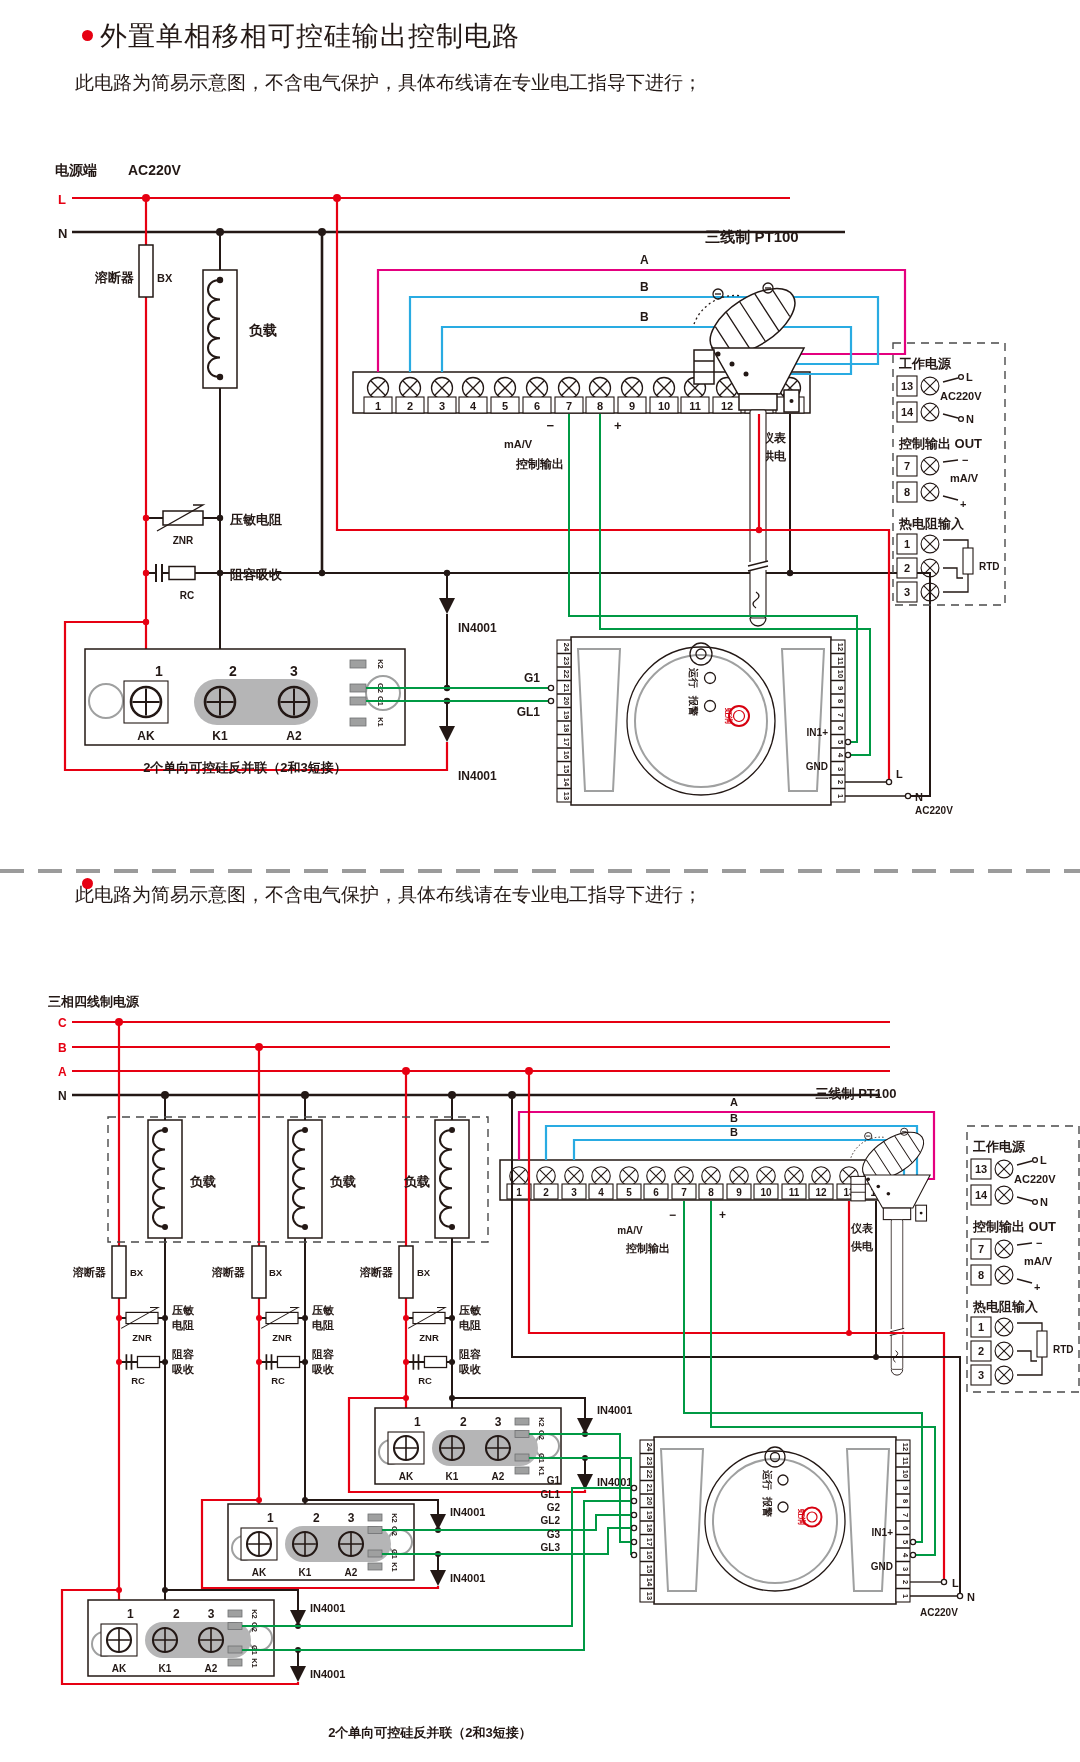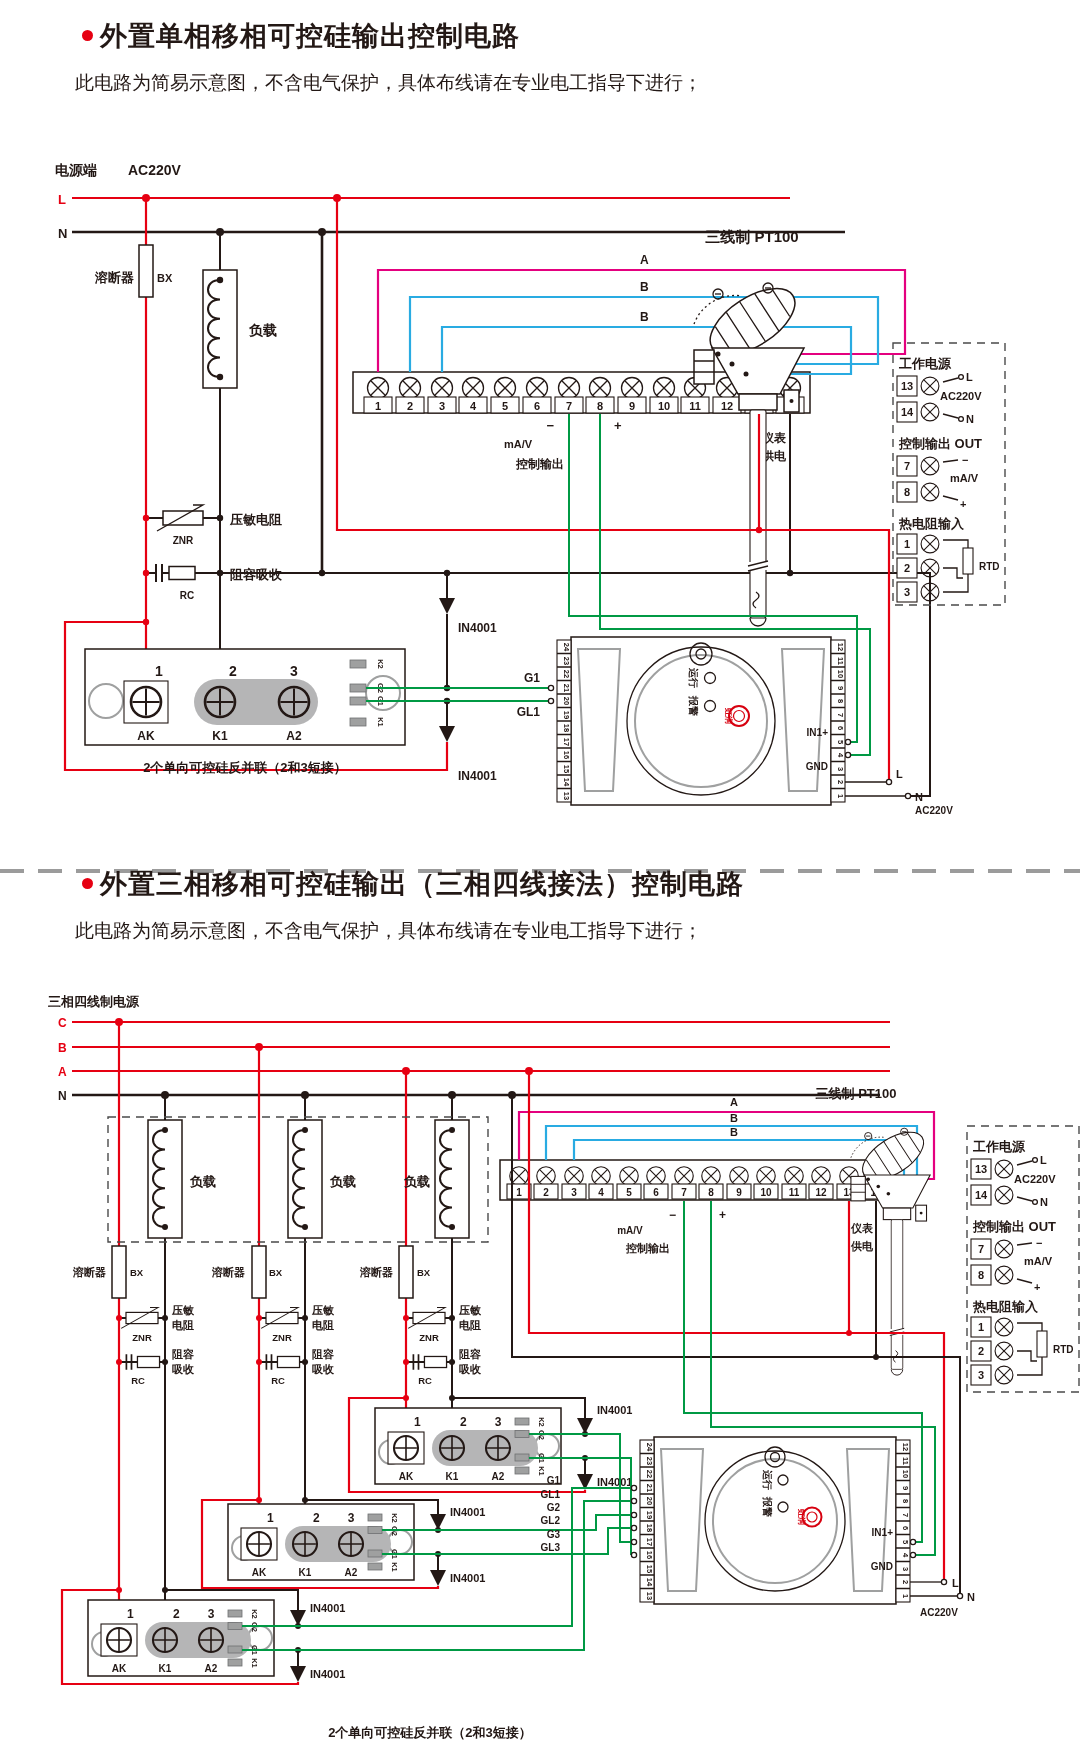--- a/index.html
+++ b/index.html
@@ -1,18 +1,18 @@
 <!DOCTYPE html>
 <html><head>
 <meta charset="utf-8">
 <style>
   html,body{margin:0;padding:0;background:#fff}
   #page{position:relative;width:1080px;height:1762px;background:#fff;overflow:hidden;font-family:"Liberation Sans",sans-serif}
   .hdr{position:absolute;left:0;width:1080px}
-  .titleRow{position:relative;padding-left:100px;font-size:27px;font-weight:bold;color:#231815;letter-spacing:1px}
+  .titleRow{position:relative;padding-left:100px;font-size:27px;font-weight:normal;color:#231815;letter-spacing:1px}
   .bullet{position:absolute;left:82px;top:12px;width:11px;height:11px;border-radius:50%;background:#e60012}
   .subtitle{padding-left:75px;margin-top:16px;font-size:19px;font-weight:normal;color:#231815}
   .divider{position:absolute;left:0;top:869px;width:1080px;height:4px;background:repeating-linear-gradient(90deg,#9b9b9b 0 24px,transparent 24px 38px)}
   svg{position:absolute;left:0}
   text{font-family:"Liberation Sans",sans-serif;fill:#231815}
   .t7{font-size:7.5px;font-weight:bold}.t8{font-size:8px;font-weight:bold}.t9{font-size:9.5px;font-weight:bold}
   .t10{font-size:10px;font-weight:bold}.t11{font-size:11px;font-weight:bold}.t12{font-size:12px;font-weight:bold}
   .t13{font-size:13px;font-weight:bold}.t14{font-size:14px;font-weight:bold}.t15{font-size:15px;font-weight:bold}
   .mid{text-anchor:middle}.end{text-anchor:end}.red{fill:#e60012}.lr{fill:#d7000f}
   .k{stroke:#231815;fill:none;stroke-width:2}
@@ -382,21 +382,20 @@
       <text x="915" y="671" class="t11">N</text>
       <text x="915" y="684" class="t10">AC220V</text>
     </g>
   </svg>
 
   <div class="divider"></div>
 
   <div class="hdr" style="top:866px">
     <div class="titleRow">
       <span class="bullet"></span>
-      <span>外置三相移相可控硅输出（三相四线接法）控制电路</span>
     </div>
     <div class="subtitle">此电路为简易示意图，不含电气保护，具体布线请在专业电工指导下进行；</div>
   </div>
 
   <svg width="1080" height="782" viewBox="0 0 1080 782" style="top:980px">
     <g>
       <text x="48" y="26" class="t13">三相四线制电源</text>
       <text x="58" y="47" class="t12 red">C</text>
         <path class="rd" d="M72,42 H890"></path>
       <text x="58" y="72" class="t12 red">B</text>

